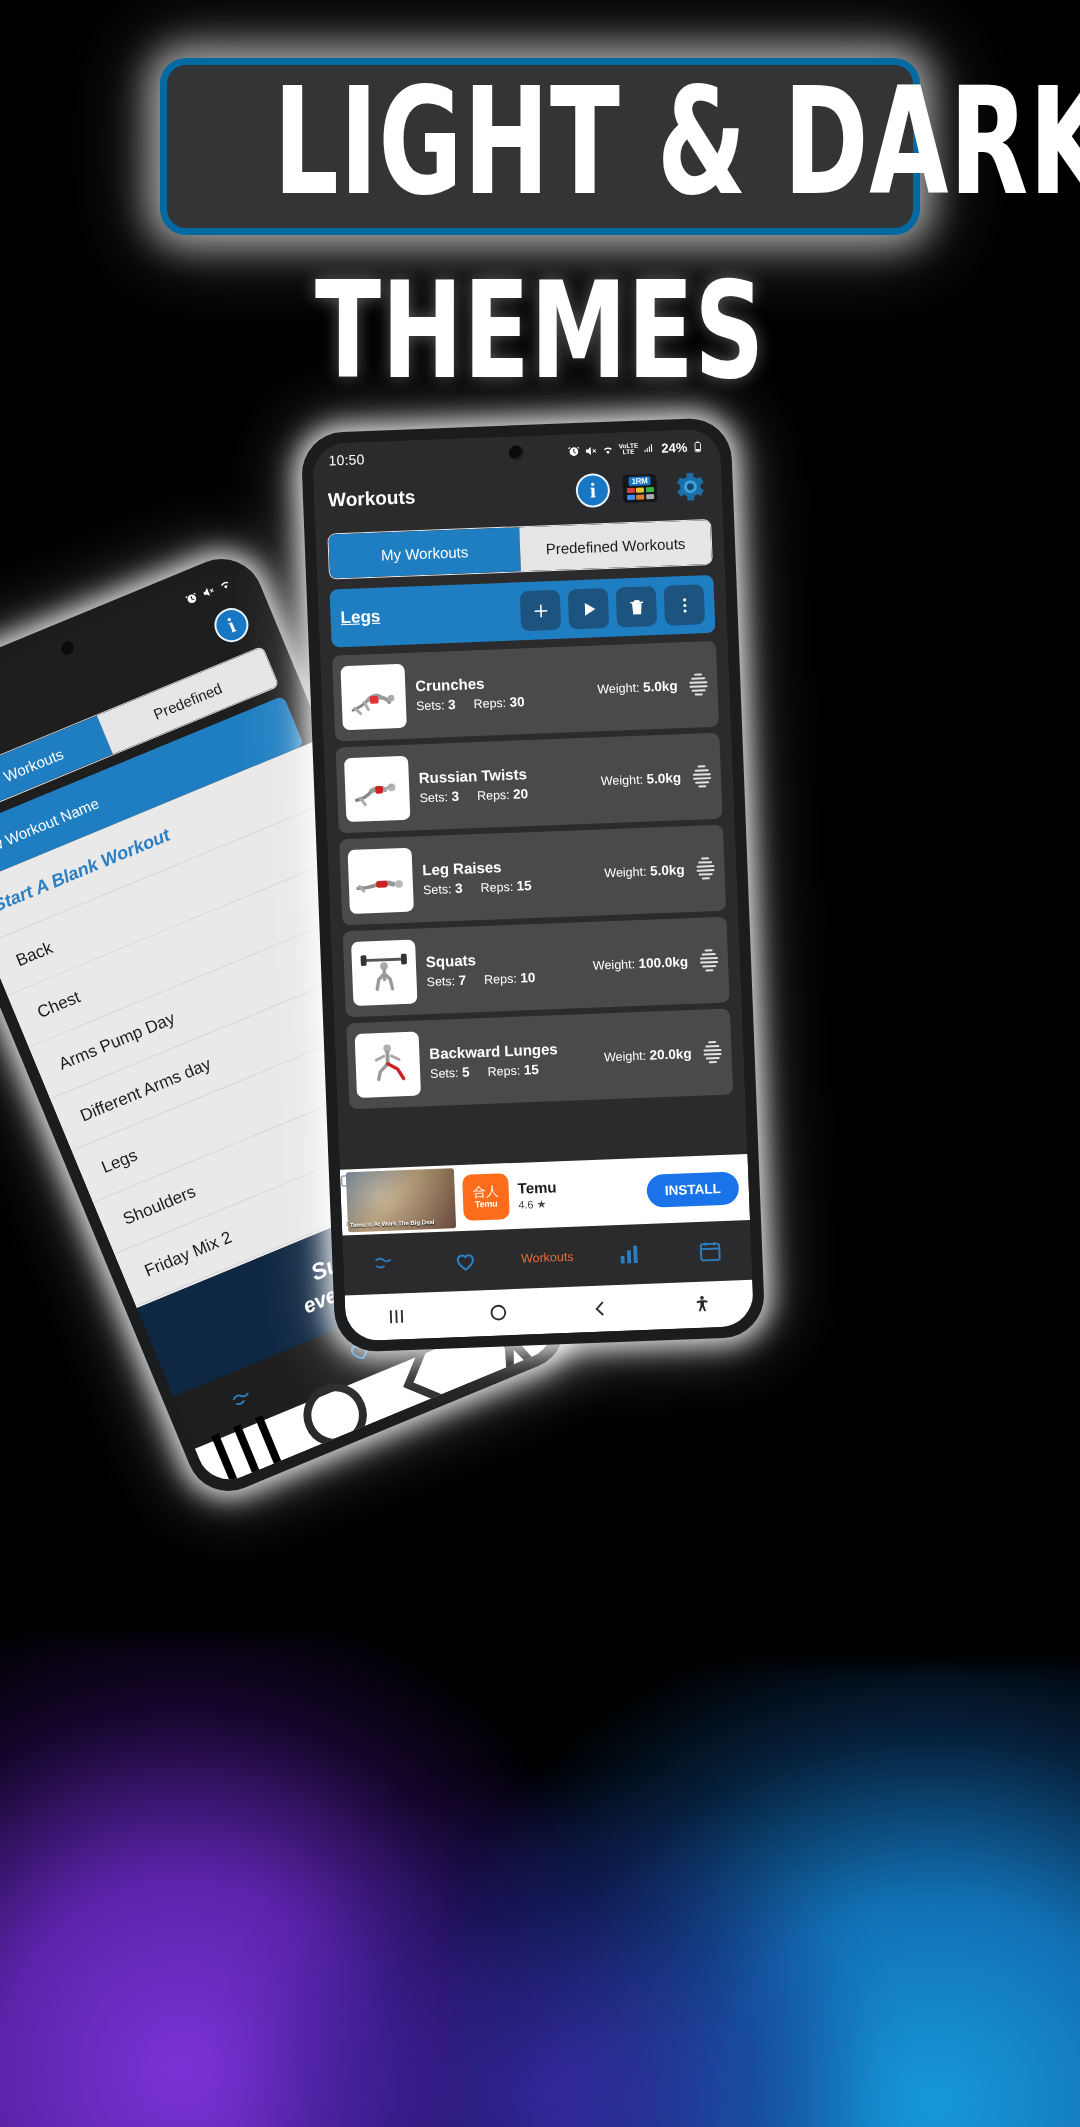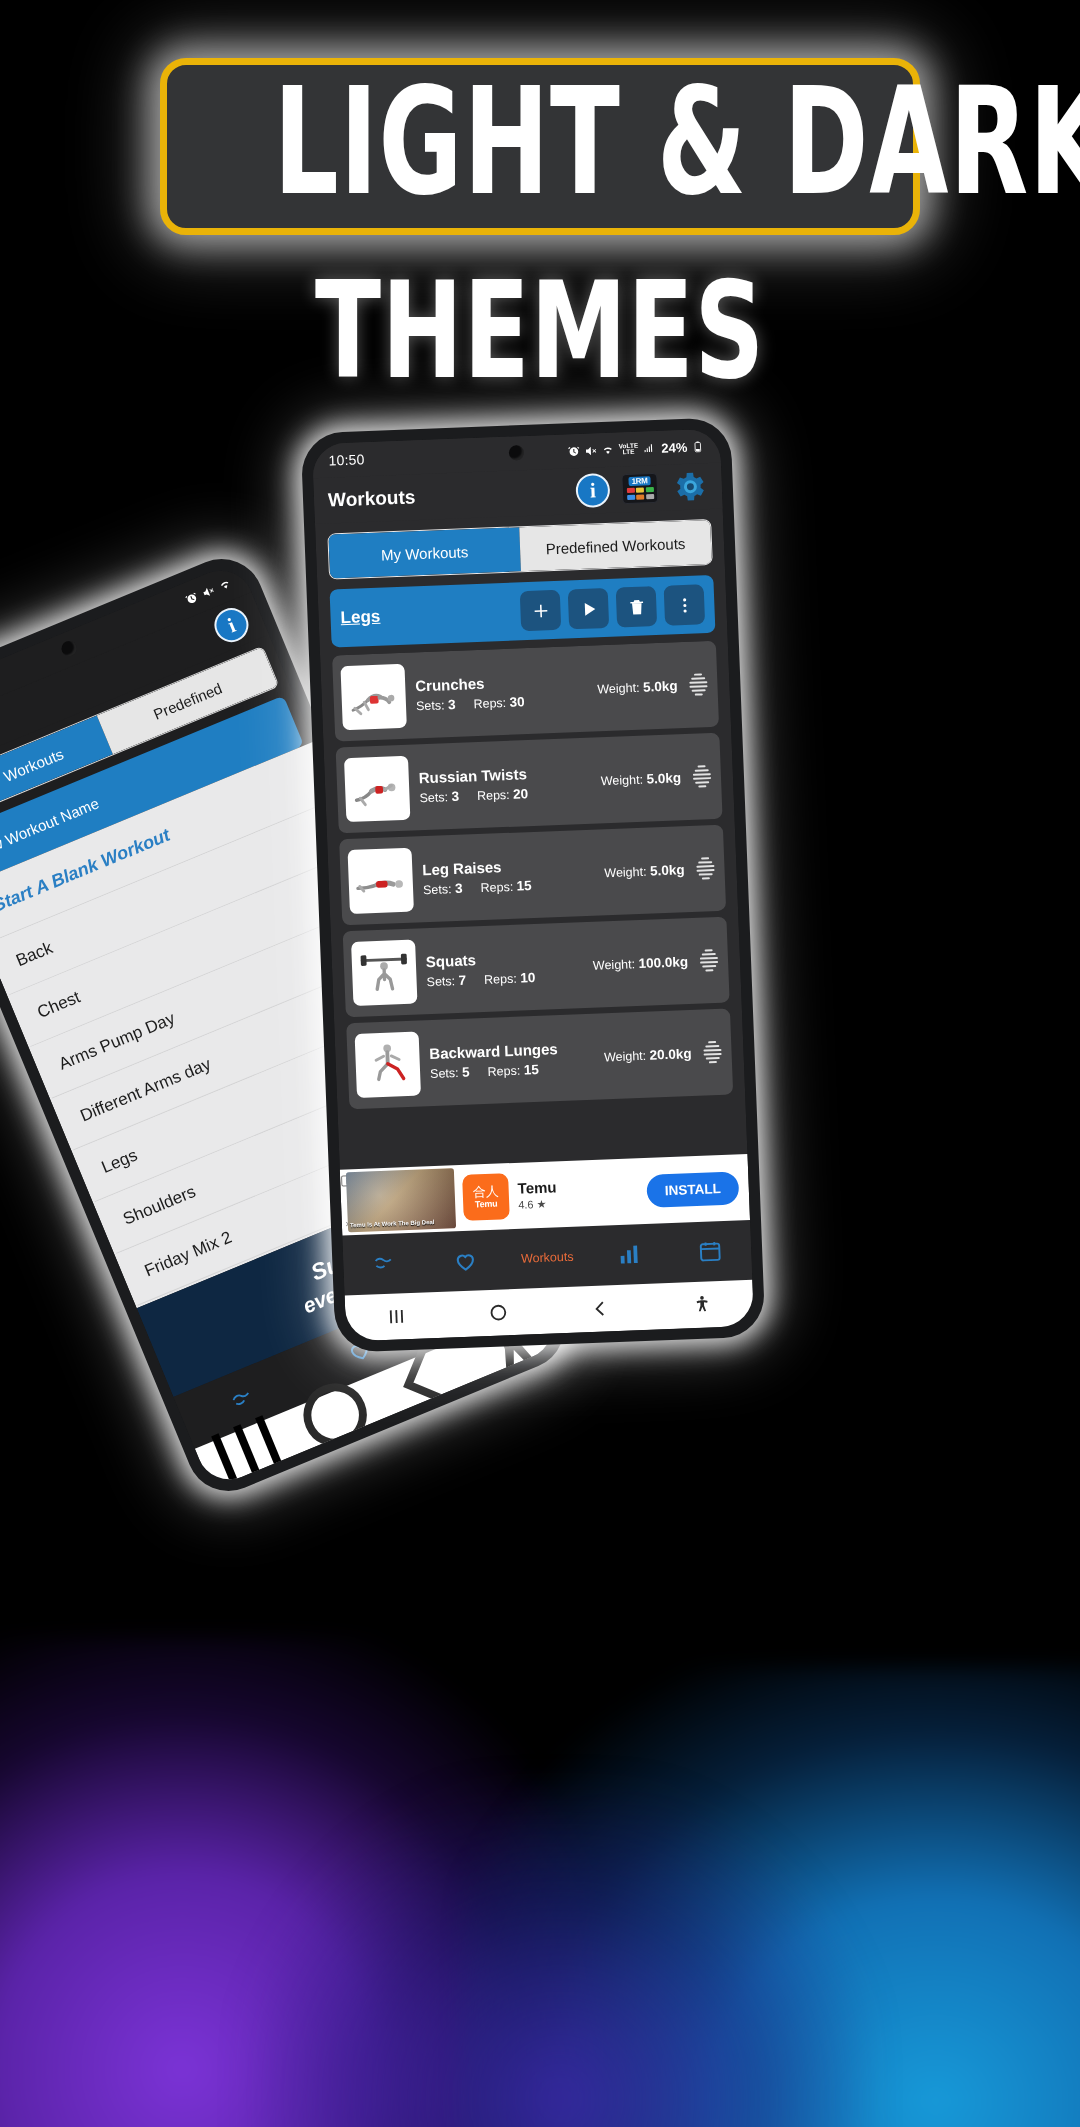--- a/index.html
+++ b/index.html
@@ -31,21 +31,21 @@
   #bg-fade-top {
     position: absolute; left:0; right:0; top: 1180px; height: 460px;
     background: linear-gradient(to bottom, #000 0%, rgba(0,0,0,0.82) 45%, rgba(0,0,0,0) 100%);
   }
 
   
   #headline-wrap { position: absolute; top: 58px; left: 0; width: 1080px; text-align: center; }
   #headline-box {
     display: inline-block;
     background: #333436;
-    border: 7px solid #eab308;
+    border: 7px solid #0369a1;
     border-radius: 26px;
     padding: 12px 40px 20px 40px;
     box-shadow: 0 0 34px 12px rgba(255,255,255,0.55), 0 0 70px 24px rgba(255,255,255,0.22);
     width: 760px;
   }
   #headline-main {
     color: #fff;
     font-size: 128px;
     line-height: 1.02;
     font-weight: 700;

